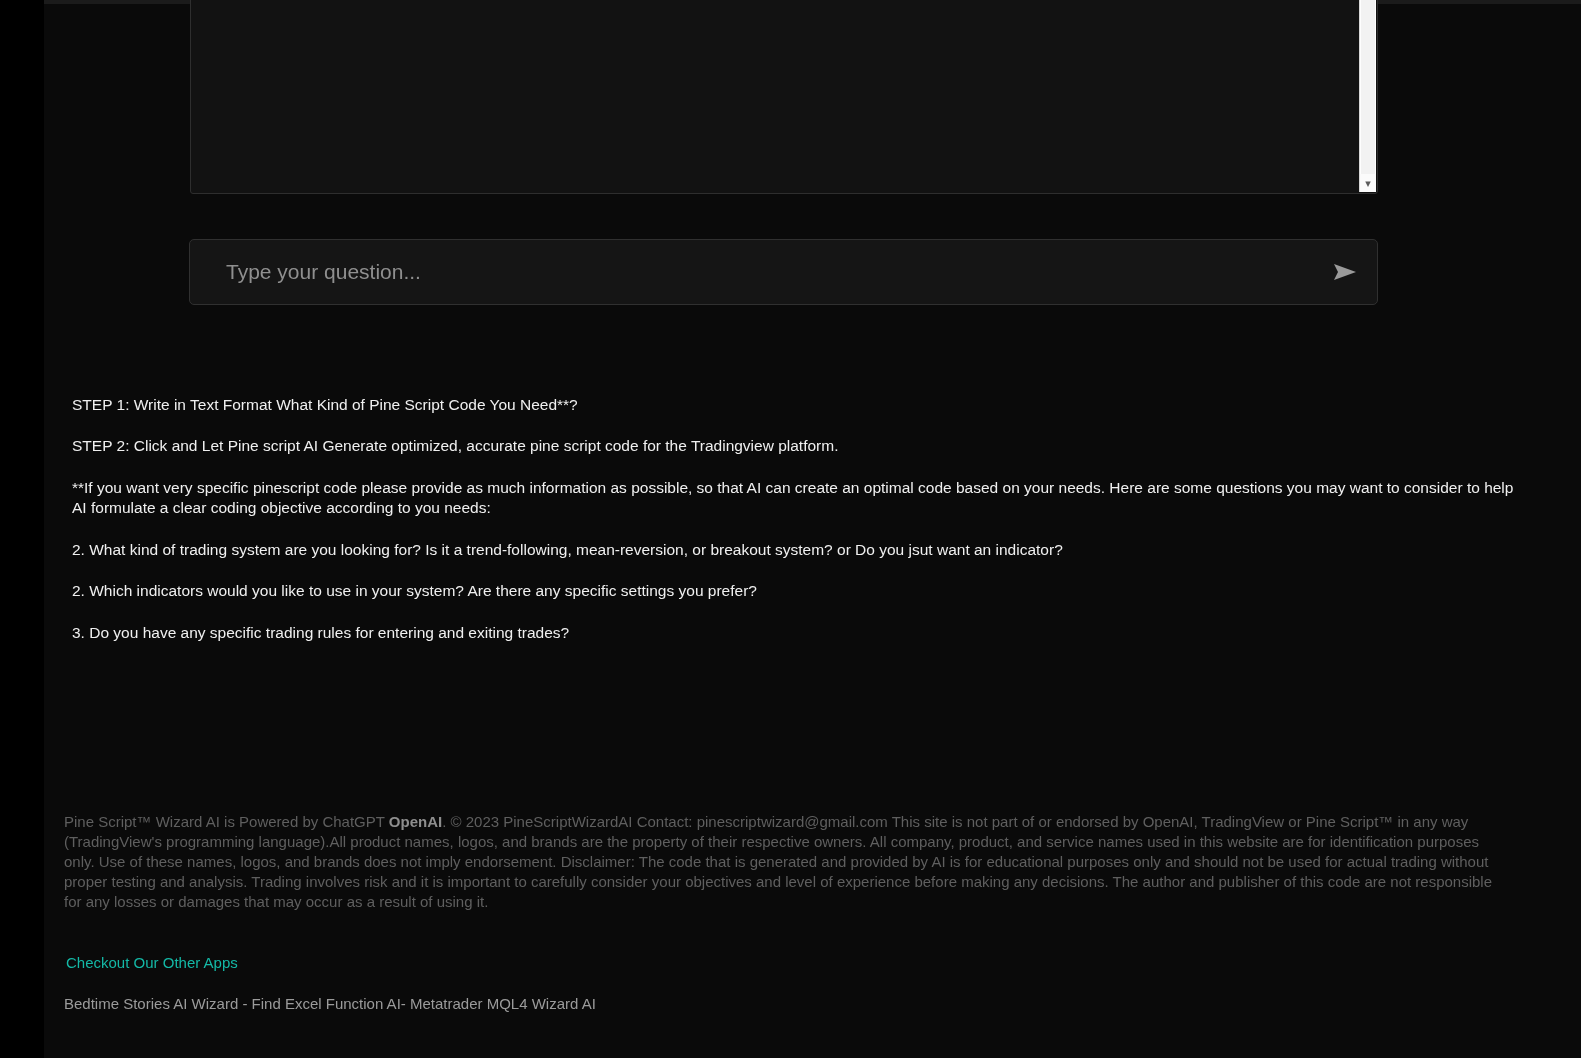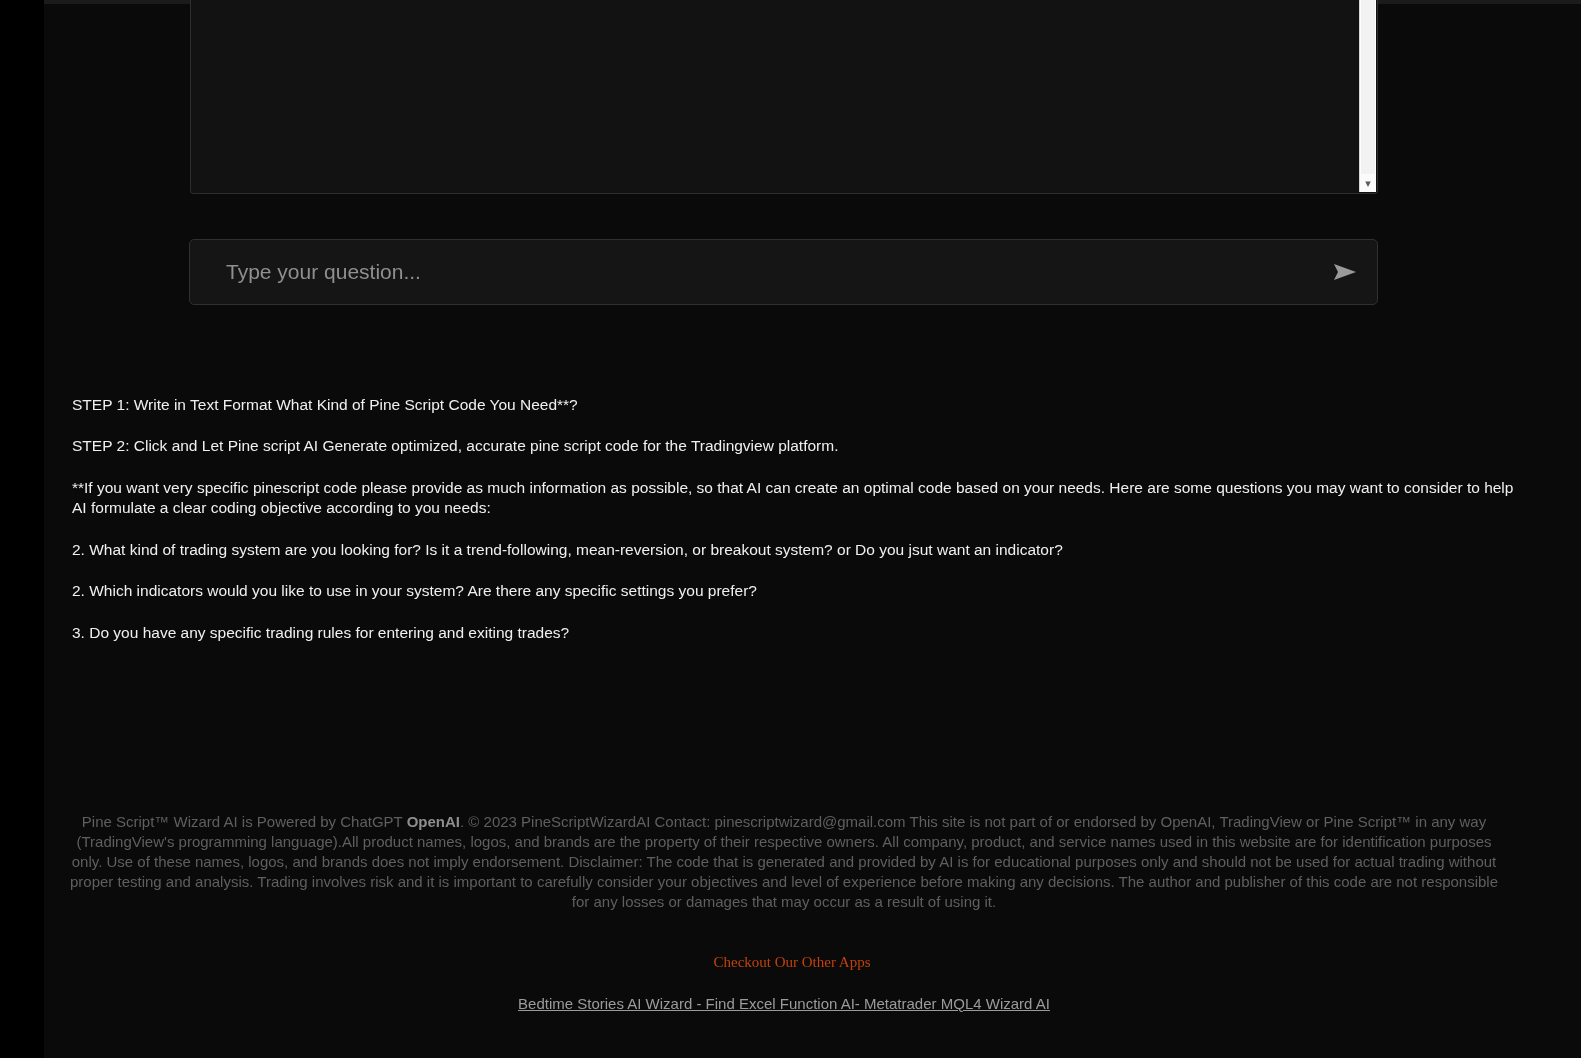--- a/index.html
+++ b/index.html
@@ -134,43 +134,40 @@
   .steps p.wrap-block {
     width: 1452px;
   }
 
   
   .footer {
     position: absolute;
     left: 64px;
     top: 812px;
     width: 1440px;
-    text-align: center;
   }
   .footer-legal {
     margin: 0;
     color: #5f5f5f;
     font-size: 15px;
     line-height: 1.33;
   }
   .footer-legal .brand {
     color: #8e8e8e;
     font-weight: bold;
   }
   .footer-other {
-    margin: 42px 0 0 16px;
-    color: #c2410c;
+    margin: 42px 0 0 2px;
+    color: #14b8a6;
     font-size: 15px;
-    font-family: Liberation Serif, serif;
   }
   .footer-apps {
     margin: 24px 0 8px 0;
     color: #9b9b9b;
     font-size: 15px;
-    text-decoration: underline;
   }
   .footer-apps a {
     color: #9b9b9b;
     text-decoration: none;
   }
 </style>
 </head>
 <body>
 
 <div class="page">

